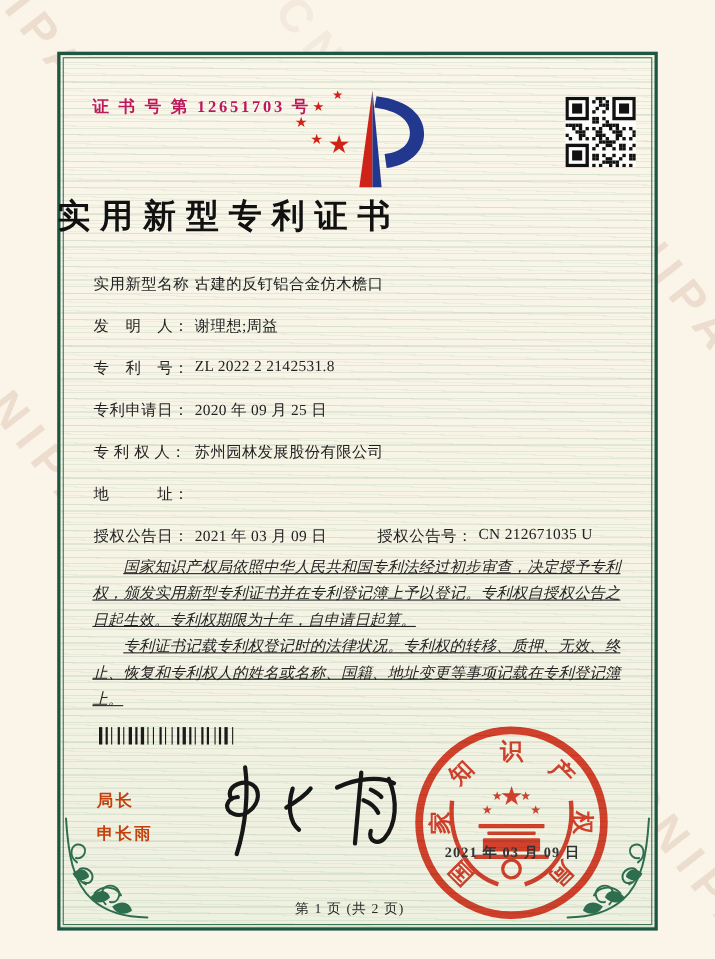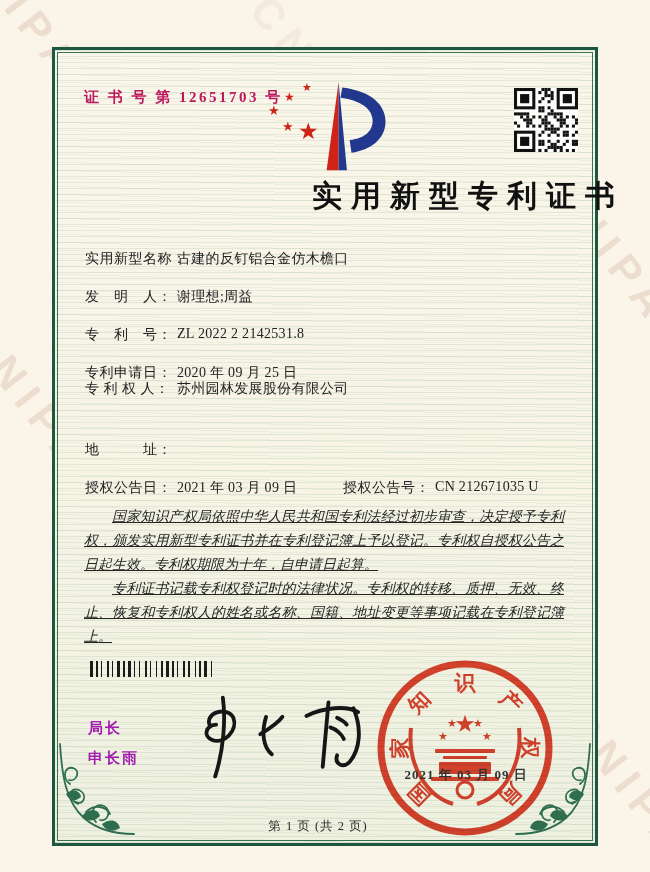--- a/index.html
+++ b/index.html
@@ -35,21 +35,21 @@
   .cert-no{
     position:absolute;left:84px;top:88px;z-index:2;
     font-size:15px;letter-spacing:2.5px;color:#be185d;font-weight:bold;
   }
   .logo{position:absolute;left:262px;top:82px;width:138px;height:92px;z-index:2;}
   .logo .star{position:absolute;color:#cf2318;line-height:1;}
   .logo svg{position:absolute;left:54px;top:0;}
   .qr{position:absolute;left:514px;top:88px;width:64px;height:64px;z-index:2;background:#fdfdfb;}
   .title{
     position:absolute;left:52px;top:176px;width:572px;z-index:2;
-    text-align:right;font-size:30px;font-weight:bold;letter-spacing:9px;color:#111;
+    text-align:left;font-size:30px;font-weight:bold;letter-spacing:9px;color:#111;
   }
   
   .field-row{
     position:absolute;left:85px;width:480px;height:20px;z-index:2;
     font-size:14px;color:#222;
   }
   .f-label{position:absolute;left:0;top:0;letter-spacing:.5px;}
   .f-value{position:absolute;left:92px;top:0;letter-spacing:.3px;}
   .f-label2{position:absolute;left:258px;top:0;letter-spacing:.5px;}
   .f-value2{position:absolute;left:350px;top:0;letter-spacing:.3px;}
@@ -60,21 +60,21 @@
     text-align:justify;
     text-decoration:underline;
   }
   .legal p{margin:0;text-indent:2em;}
   
   .barcode{position:absolute;left:90px;top:661px;width:164px;height:16px;z-index:2;}
   
   .signer{
     position:absolute;left:88px;z-index:3;
     font-family:"Liberation Sans","DejaVu Sans",sans-serif;
-    font-size:15px;font-weight:600;letter-spacing:2px;color:#a21caf;
+    font-size:15px;font-weight:600;letter-spacing:2px;color:#c2410c;
   }
   .sig-hand{position:absolute;left:182px;top:690px;z-index:3;}
   
   .seal{position:absolute;left:373px;top:656px;width:184px;height:184px;z-index:2;
         mix-blend-mode:multiply;opacity:.95;}
   .seal-date{
     position:absolute;left:388px;top:766px;width:156px;z-index:4;
     text-align:center;font-size:13px;font-weight:600;letter-spacing:1px;color:#333;
   }
   
@@ -246,21 +246,21 @@
   <span class="f-value">谢理想;周益</span>
 </div>
 <div class="field-row" style="top:326px">
   <span class="f-label">专　利　号：</span>
   <span class="f-value">ZL 2022 2 2142531.8</span>
 </div>
 <div class="field-row" style="top:364px">
   <span class="f-label">专利申请日：</span>
   <span class="f-value">2020 年 09 月 25 日</span>
 </div>
-<div class="field-row" style="top:380px">
+<div class="field-row" style="top:402px">
   <span class="f-label">专 利 权 人：</span>
   <span class="f-value">苏州园林发展股份有限公司</span>
 </div>
 <div class="field-row" style="top:441px">
   <span class="f-label">地　　　址：</span>
 </div>
 <div class="field-row" style="top:479px">
   <span class="f-label">授权公告日：</span>
   <span class="f-value">2021 年 03 月 09 日</span>
   <span class="f-label2">授权公告号：</span>

